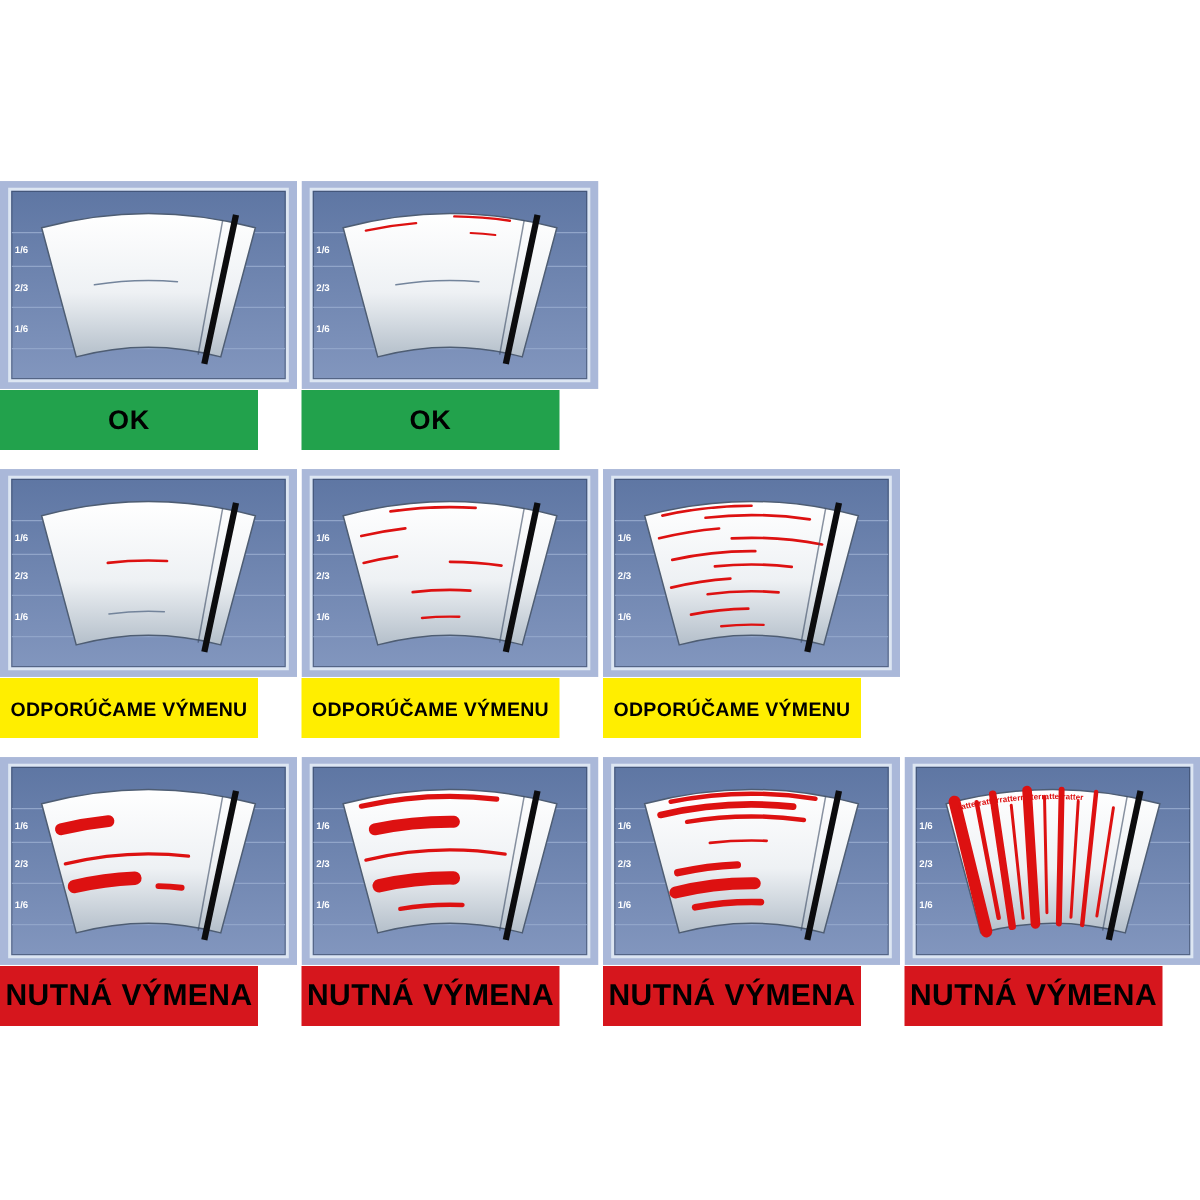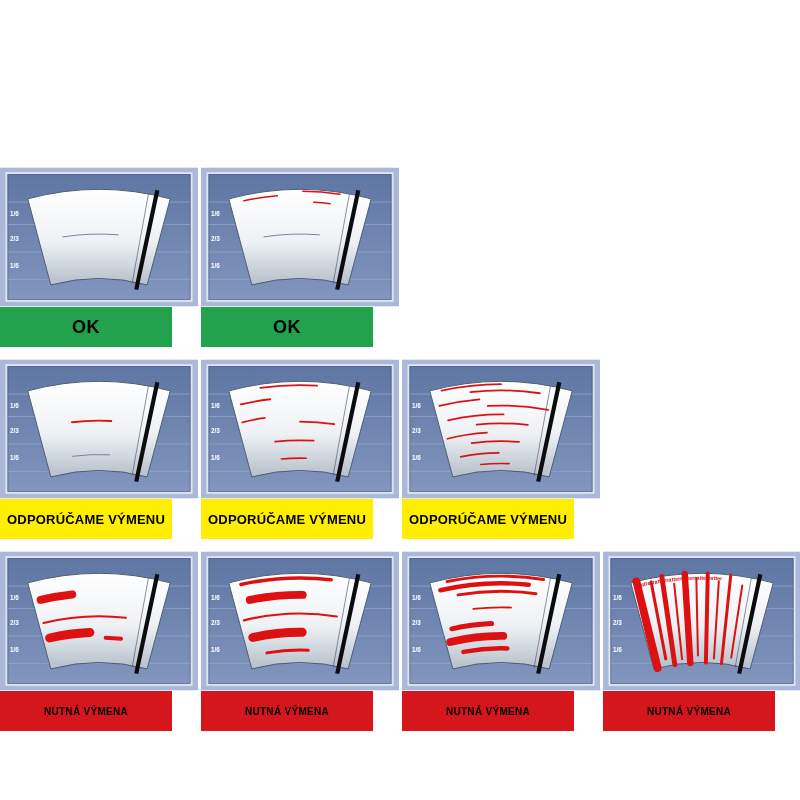--- a/index.html
+++ b/index.html
@@ -1,28 +1,28 @@
 <!DOCTYPE html>
 <html><head>
 <meta charset="utf-8">
 <style>
   html,body{margin:0;padding:0;background:#ffffff;}
   #stage{
     position:relative;width:800px;height:800px;background:#ffffff;
     overflow:hidden;font-family:"Liberation Sans",sans-serif;
   }
-  .cell{position:absolute;width:172px;margin-top:47px;}
+  .cell{position:absolute;width:172px;}
   .cell svg{display:block;}
   .cell-label{
     height:40px;display:flex;align-items:center;justify-content:center;
     font-weight:bold;white-space:nowrap;
   }
   .cell-label.ok{font-size:18px;letter-spacing:.5px;}
   .cell-label.recommend{font-size:13px;letter-spacing:.2px;}
-  .cell-label.required{font-size:10px;letter-spacing:.3px;}
+  .cell-label.required{font-size:20px;letter-spacing:.3px;}
 </style>
 </head>
 <body>
 
 <div id="stage">
     <div class="cell" style="left: 0px; top: 120px;">
       <svg viewBox="0 0 200 140" width="198" height="140">
         <defs>
           <linearGradient id="pg00" x1="0" y1="0" x2="0" y2="1">
             <stop offset="0%" stop-color="#5e76a3"></stop>

